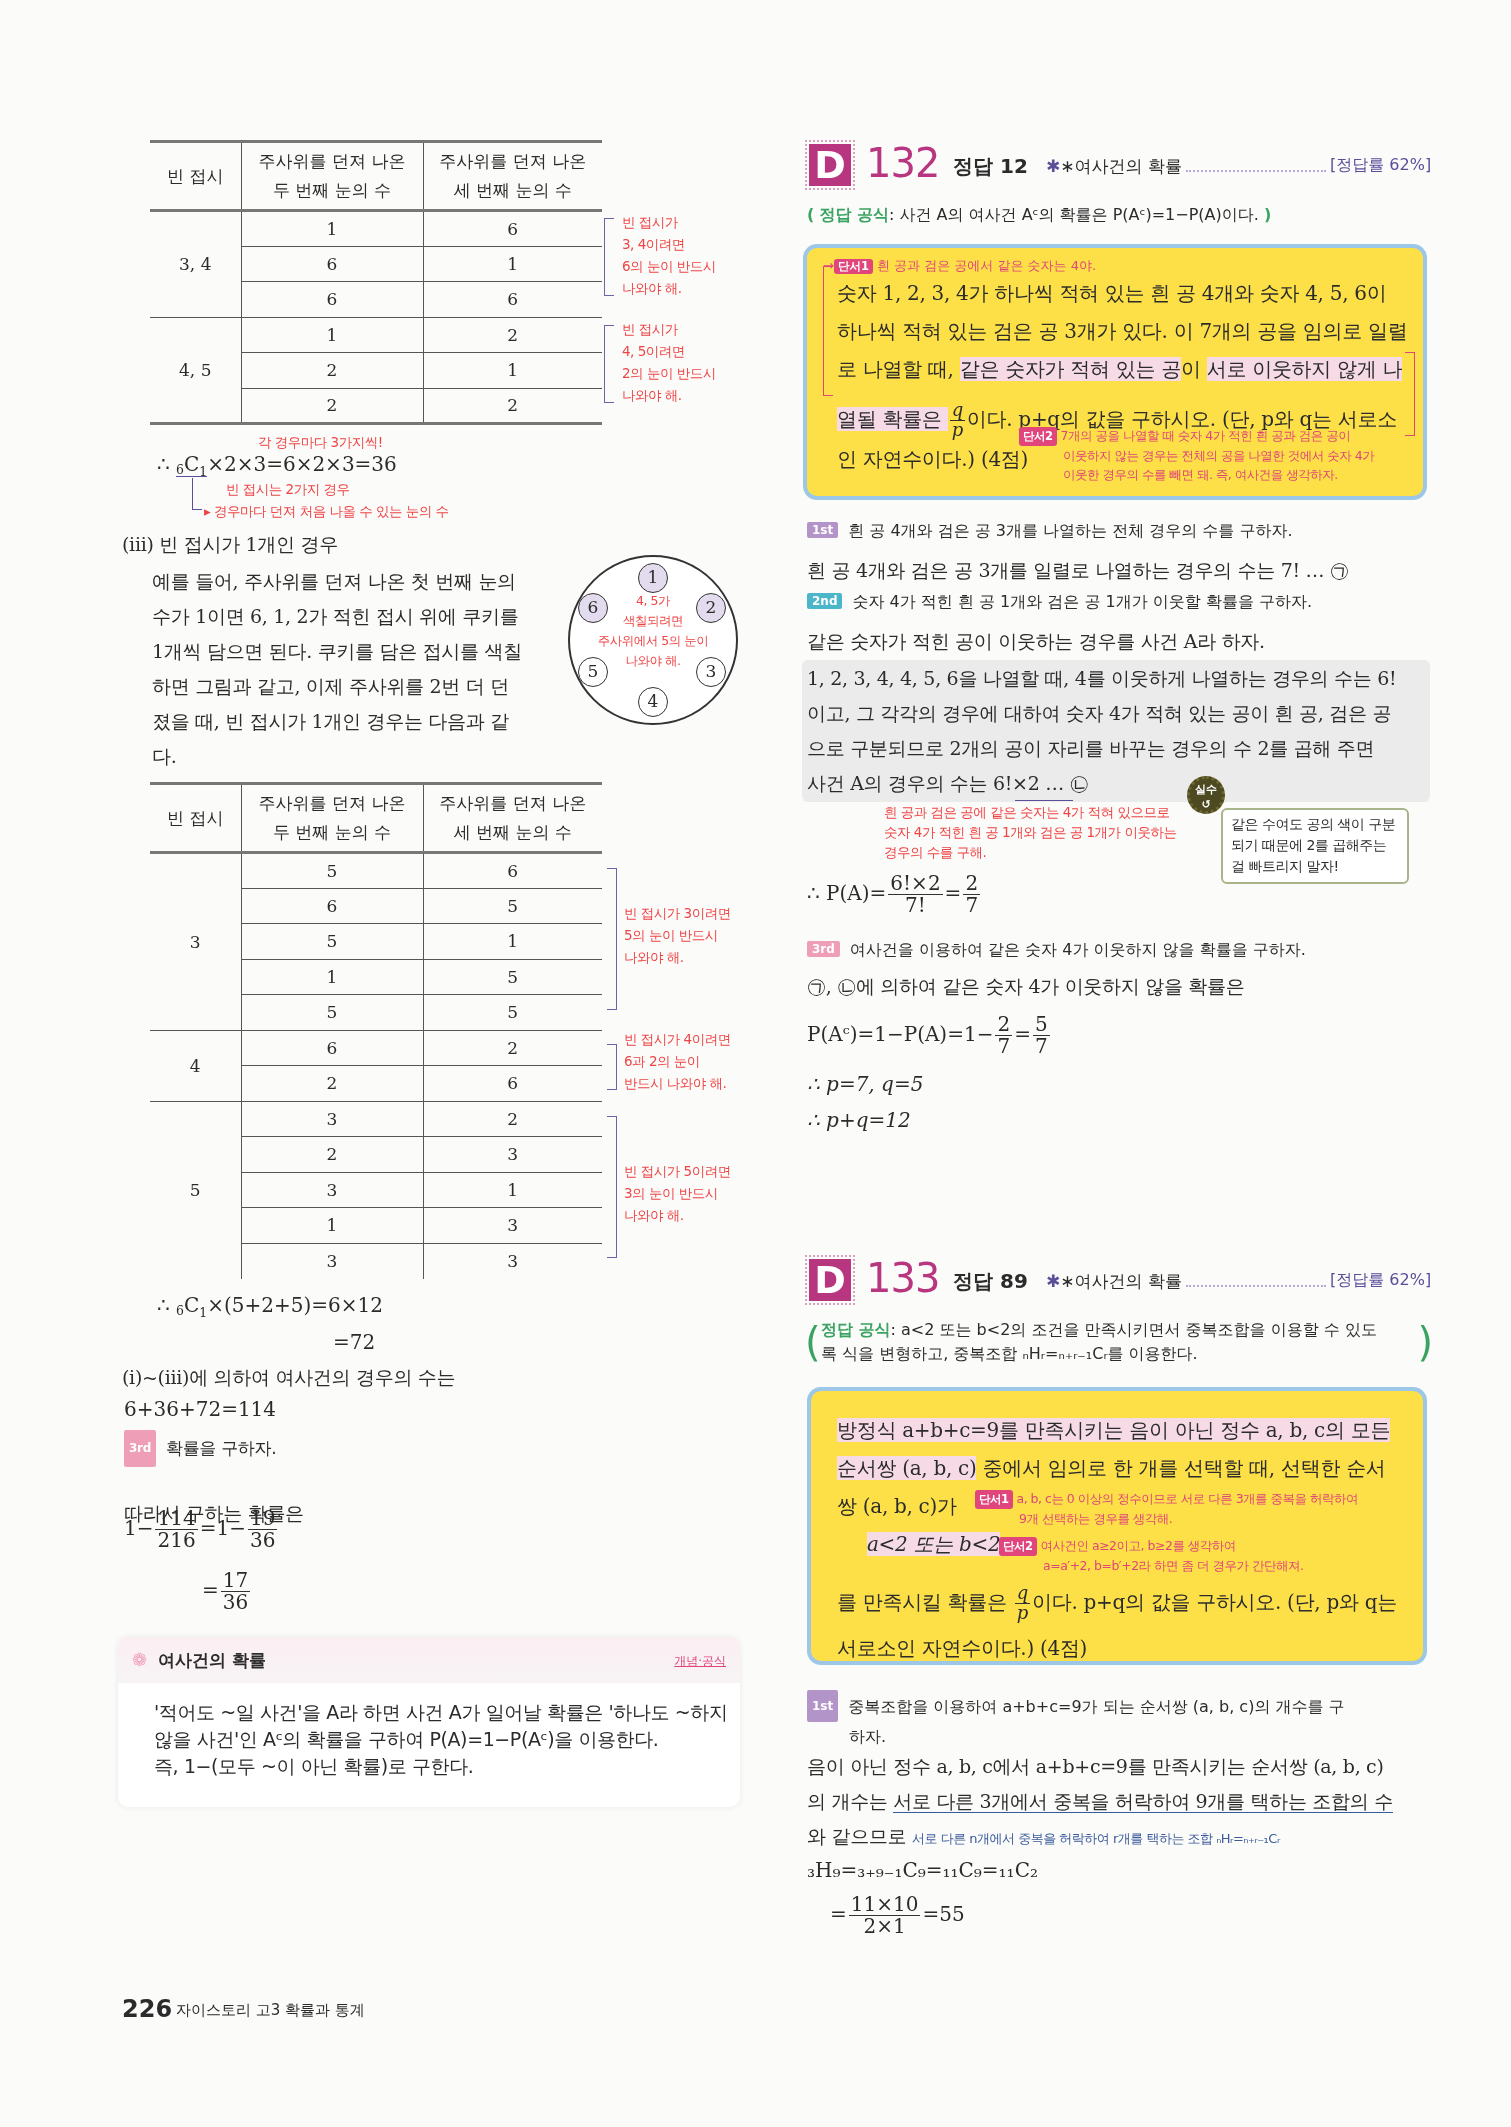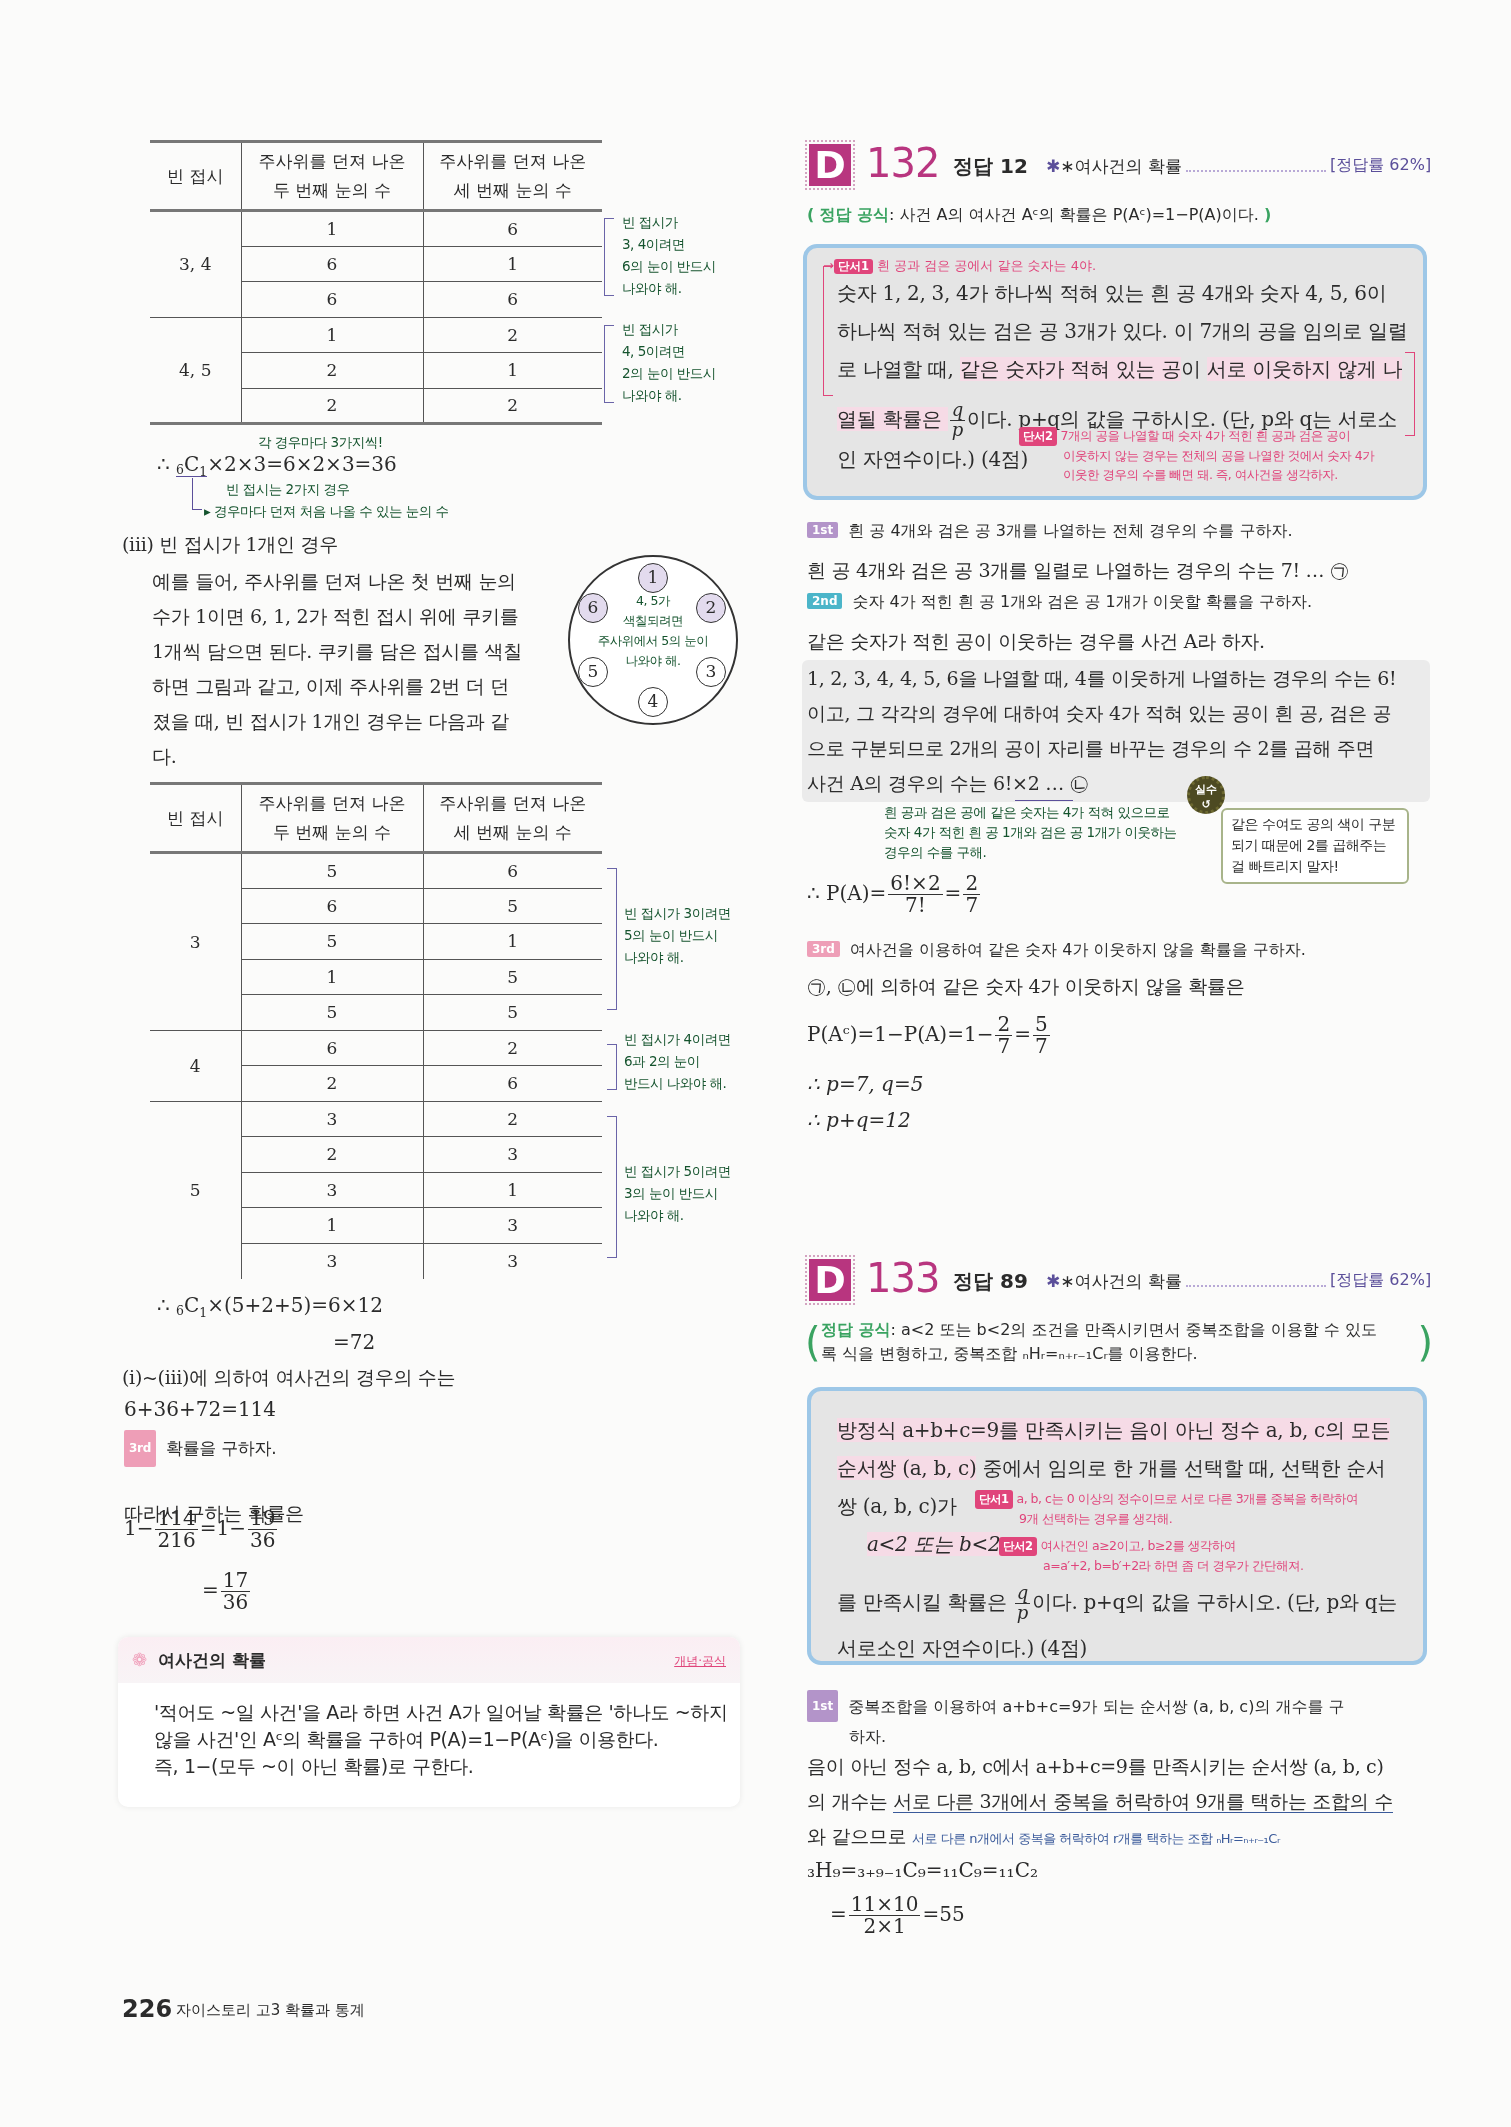--- a/index.html
+++ b/index.html
@@ -14,36 +14,36 @@
   
   table.dice { border-collapse: collapse; font-size: 17px; }
   table.dice th { font-family: "DejaVu Sans", sans-serif; font-weight: normal; font-size: 17px; line-height: 29px; padding: 4px 0; border-top: 3px solid #777; border-bottom: 3px solid #777; }
   table.dice td { text-align: center; height: 35.5px; border-bottom: 1px solid #555; font-size: 17px; }
   table.dice th + th, table.dice td.c2, table.dice td.c3 { border-left: 1px solid #555; }
   table.dice tr.last td { border-bottom: 3px solid #777; }
   table.dice td.grp { border-bottom: 1px solid #555; }
 
   .bracket { position: absolute; border: 1.5px solid #6a64a8; border-left: none; width: 10px; }
   .bracket.left { border-right: 1.5px solid #6a64a8; }
-  .note { font-family: "DejaVu Sans", sans-serif; font-size: 13.5px; line-height: 22px; color: #14532d; letter-spacing: -0.5px; }
+  .note { font-family: "DejaVu Sans", sans-serif; font-size: 13.5px; line-height: 22px; color: #ef4444; letter-spacing: -0.5px; }
   .body-text { font-size: 19px; line-height: 35px; letter-spacing: -0.3px; }
   .math { font-family: "DejaVu Serif", serif; }
 
   .frac { display: inline-block; vertical-align: middle; text-align: center; line-height: 1.05; margin: 0 2px; }
   .frac span { display: block; padding: 0 2px; }
   .frac .num { border-bottom: 1px solid #333; }
 
   .step-badge { display: inline-block; font-family: "DejaVu Sans", sans-serif; font-weight: bold; font-size: 12px; color: #fff; padding: 1px 5px; border-radius: 2px; margin-right: 10px; vertical-align: 2px; }
   .b1 { background: #b394c9; }
   .b2 { background: #4bb5c9; }
   .b3 { background: #ee9eb7; }
 
   .dan-badge { display: inline-block; font-family: "DejaVu Sans", sans-serif; font-weight: bold; font-size: 11.5px; color: #fff; background: #e0457b; padding: 0 4px; border-radius: 3px; margin-right: 4px; }
 
-  .qbox { position: absolute; border: 4px solid #9dc7e7; border-radius: 14px; background: #e5e5e5; }
+  .qbox { position: absolute; border: 4px solid #9dc7e7; border-radius: 14px; background: #fde047; }
   .hl { background: #f6dbe6; }
   .hl-gray { background: #ebebeb; }
 
   .D-box { position: absolute; width: 42px; height: 42px; background: #b8357f; color: #fff; font-family: "DejaVu Sans", sans-serif; font-weight: bold; font-size: 38px; line-height: 42px; text-align: center; outline: 2px dotted #d3a3c0; outline-offset: 2px; }
   .D-num { position: absolute; font-family: "DejaVu Sans", sans-serif; font-size: 40px; color: #b8357f; line-height: 44px; letter-spacing: -1px; }
   .ans { position: absolute; font-family: "DejaVu Sans", sans-serif; font-weight: bold; font-size: 20px; }
   .topic { position: absolute; font-family: "DejaVu Sans", sans-serif; font-size: 17px; }
   .dots { position: absolute; border-bottom: 2px dotted #b8a9d6; }
   .rate { position: absolute; font-family: "DejaVu Sans", sans-serif; font-size: 16px; color: #5b4f9a; }
 

